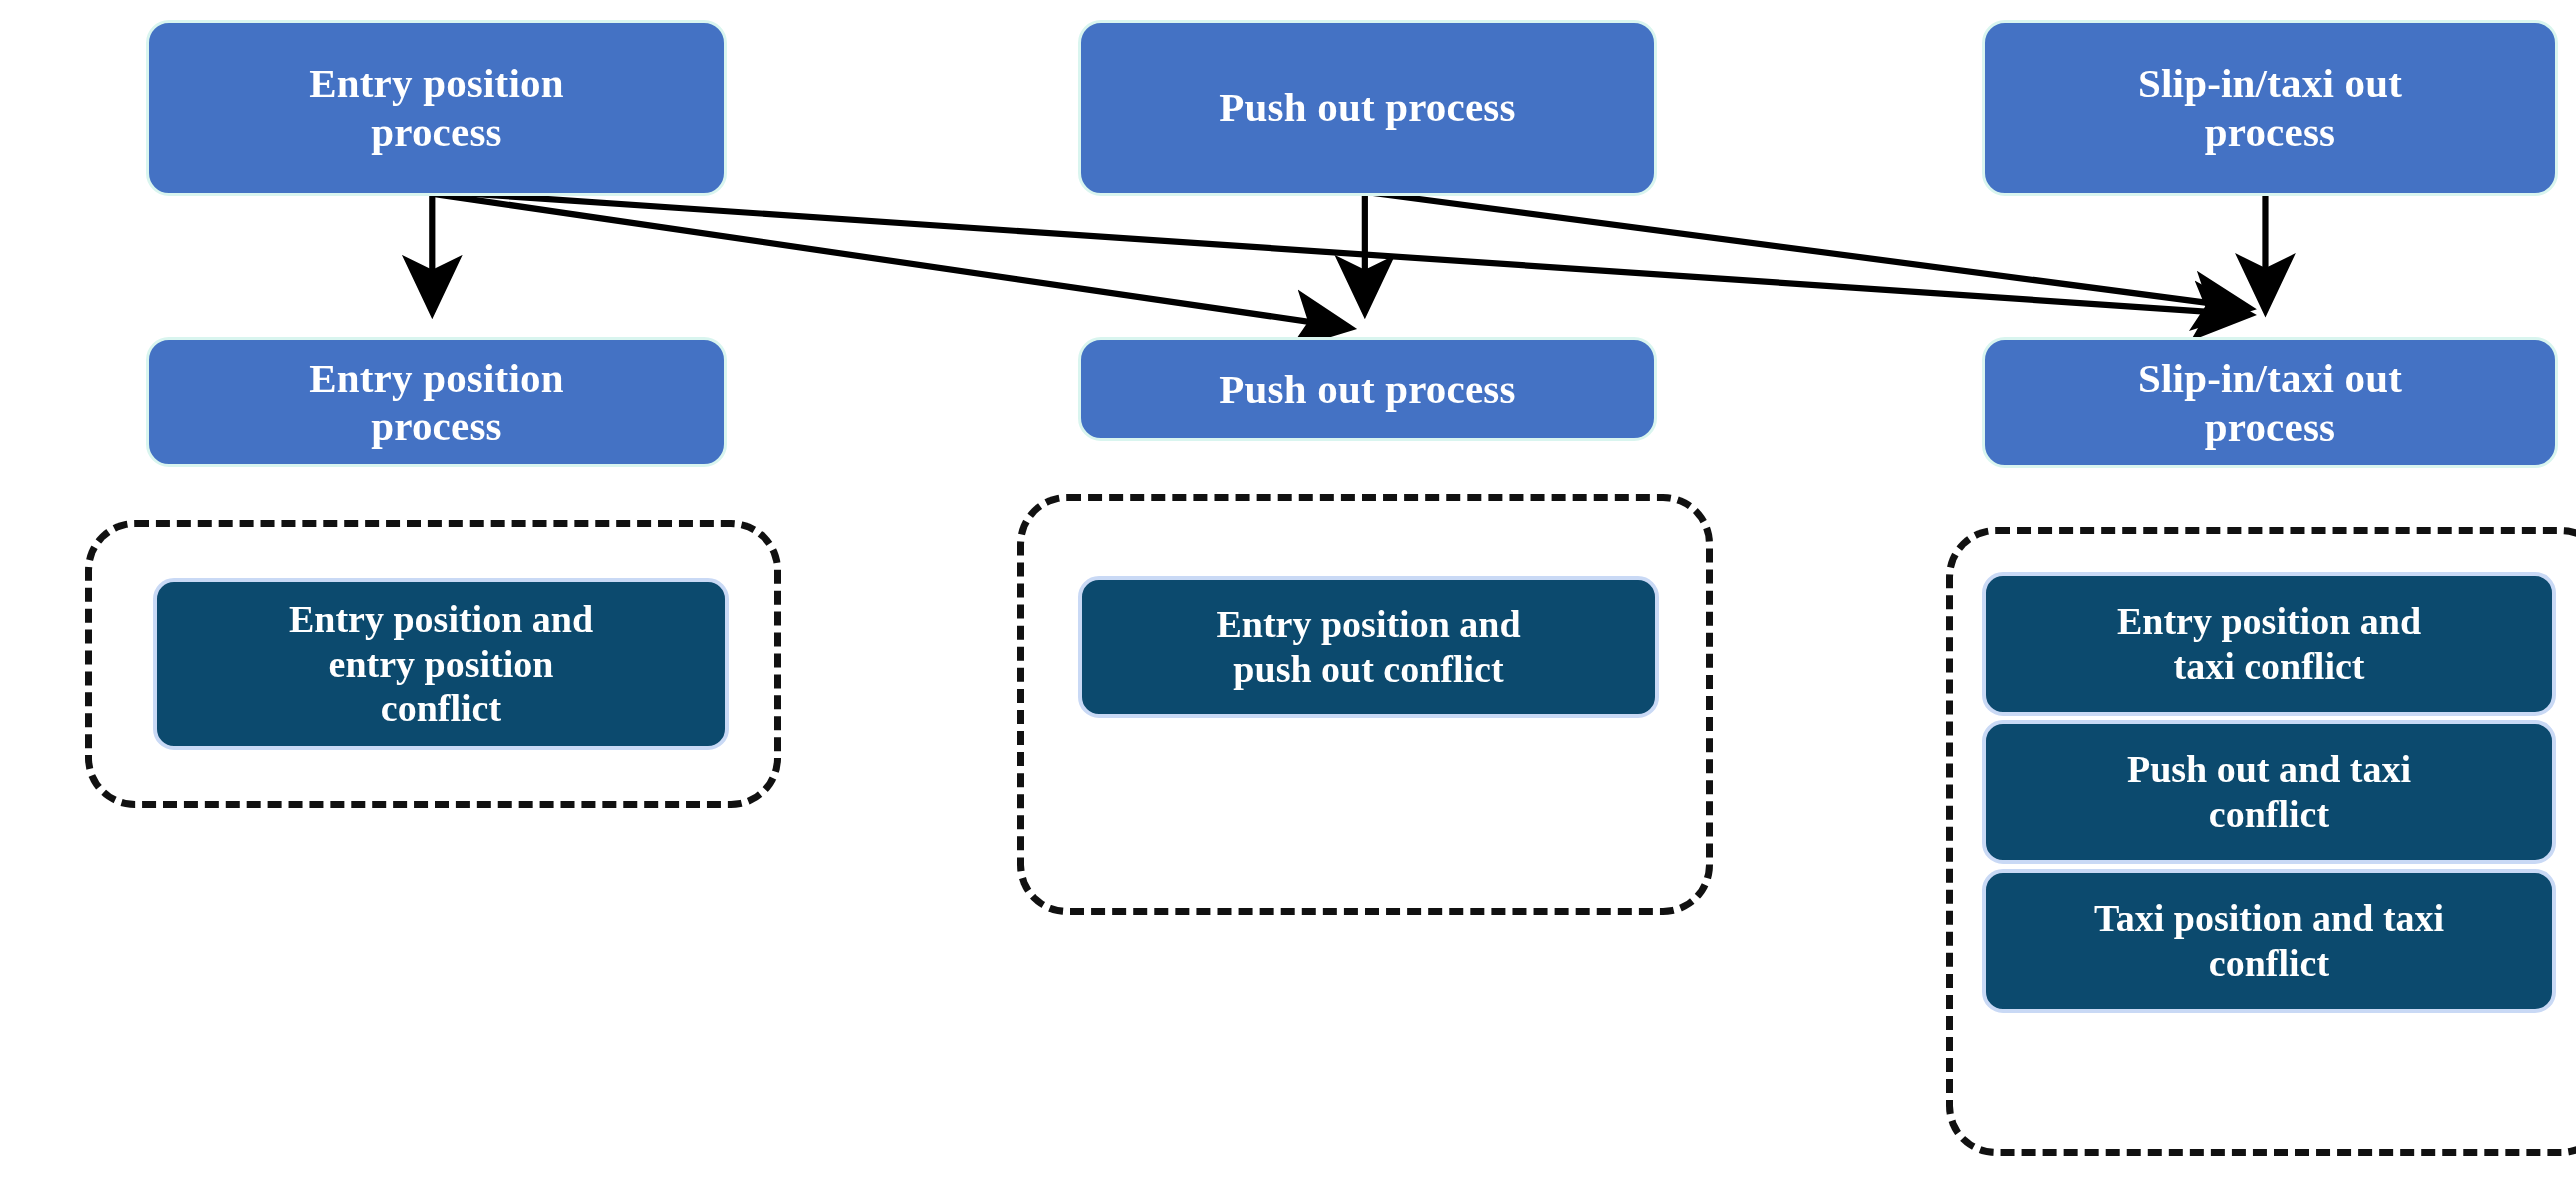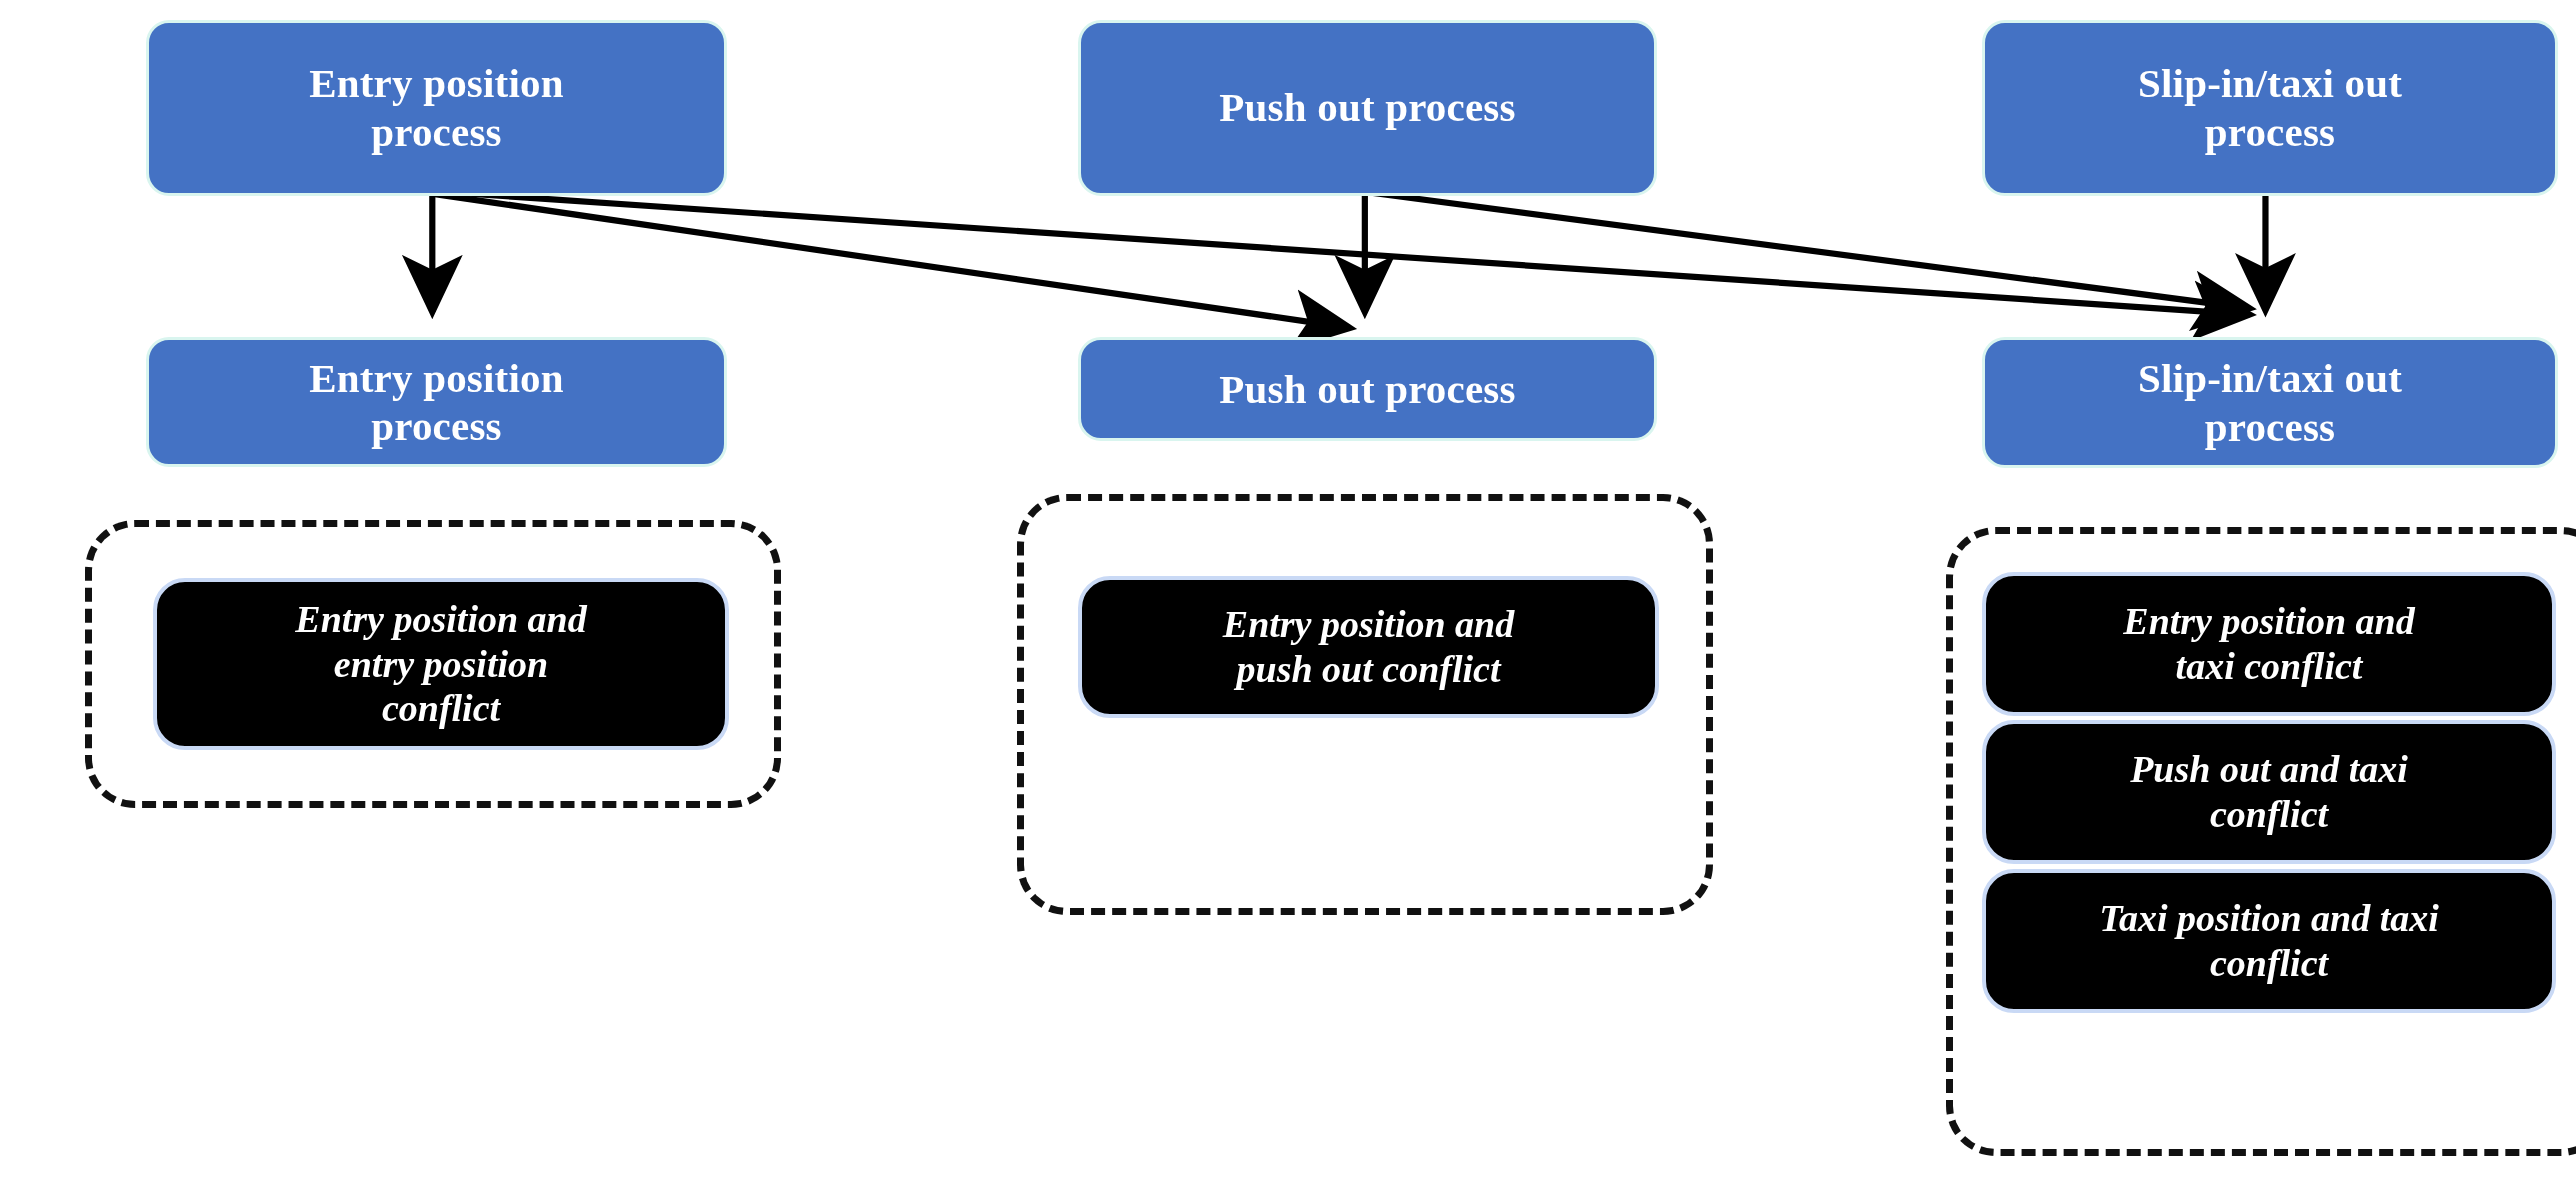--- a/index.html
+++ b/index.html
@@ -20,25 +20,24 @@
     padding:3.5px 12.4px;
     white-space:pre-line;
   }
   .proc{
     background:#4472c4;
     border:3.5px solid #d9f5ef;
     font-size:41px;
     letter-spacing:0.2px;
   }
   .conflict{
-    background:#000000;
+    background:#0c4a6e;
     border:4.4px solid #c9d9f5;
     font-size:38px;
-    border-radius:32px;
-    font-style:italic;
+    border-radius:21px;
   }
   .dashgroup{
     position:absolute;
     box-sizing:border-box;
     border:7px dashed #111111;
     border-radius:50px;
     background:transparent;
   }
   svg#arrows{position:absolute;left:0;top:0;width:2576px;height:1183px;
              pointer-events:none;overflow:visible;}

